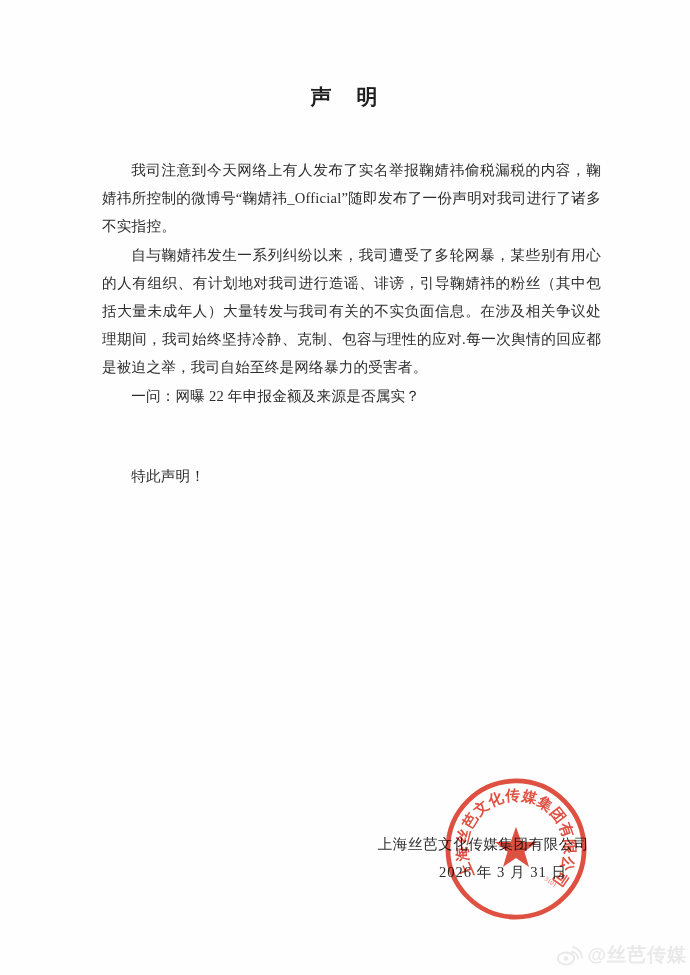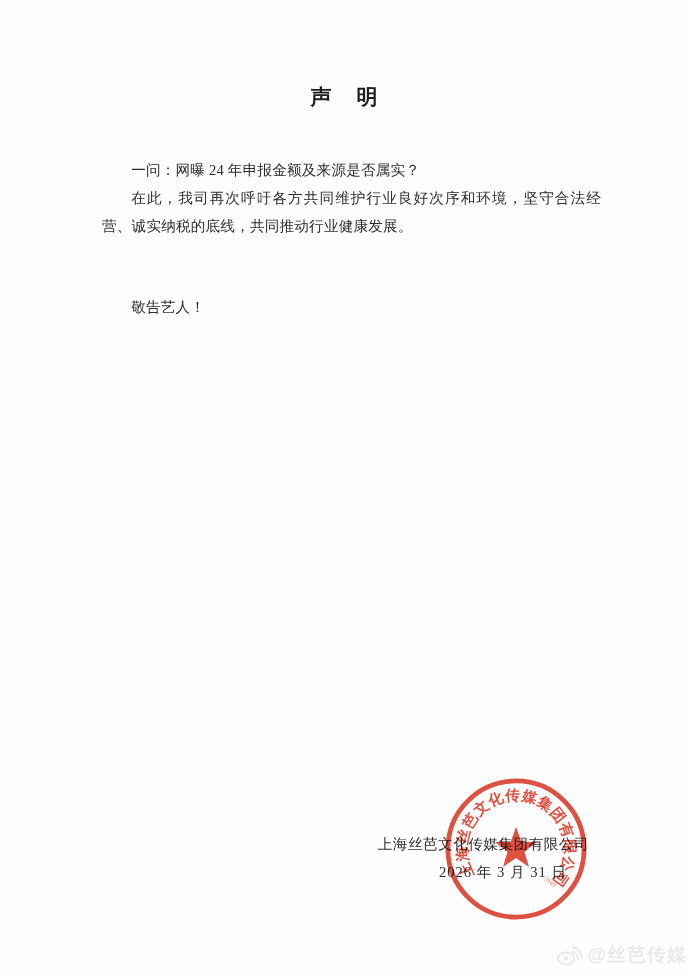--- a/index.html
+++ b/index.html
@@ -38,23 +38,24 @@
   .watermark svg { display:block; }
 </style>
 </head>
 <body>
 
 <div class="page">
 
   <h1 class="title">声　明</h1>
 
   <div class="body">
-    <p class="para">一问：网曝 24 年申报金额及来源是否属实？</p>
-    <p class="para">在此，我司再次呼吁各方共同维护行业良好次序和环境，坚守合法经营、诚实纳税的底线，共同推动行业健康发展。</p>
-    <p class="para closing">敬告艺人！</p>
+    <p class="para">我司注意到今天网络上有人发布了实名举报鞠婧祎偷税漏税的内容，鞠婧祎所控制的微博号“鞠婧祎_Official”随即发布了一份声明对我司进行了诸多不实指控。</p>
+    <p class="para">自与鞠婧祎发生一系列纠纷以来，我司遭受了多轮网暴，某些别有用心的人有组织、有计划地对我司进行造谣、诽谤，引导鞠婧祎的粉丝（其中包括大量未成年人）大量转发与我司有关的不实负面信息。在涉及相关争议处理期间，我司始终坚持冷静、克制、包容与理性的应对.每一次舆情的回应都是被迫之举，我司自始至终是网络暴力的受害者。</p>
+    <p class="para">一问：网曝 22 年申报金额及来源是否属实？</p>
+    <p class="para closing">特此声明！</p>
   </div>
 
   <div class="signature">
     <div class="company">上海丝芭文化传媒集团有限公司</div>
     <div class="date">2026 年 3 月 31 日</div>
   </div>
 
   <div class="seal">
     <svg viewBox="0 0 200 200" width="148" height="148">
       <defs>

